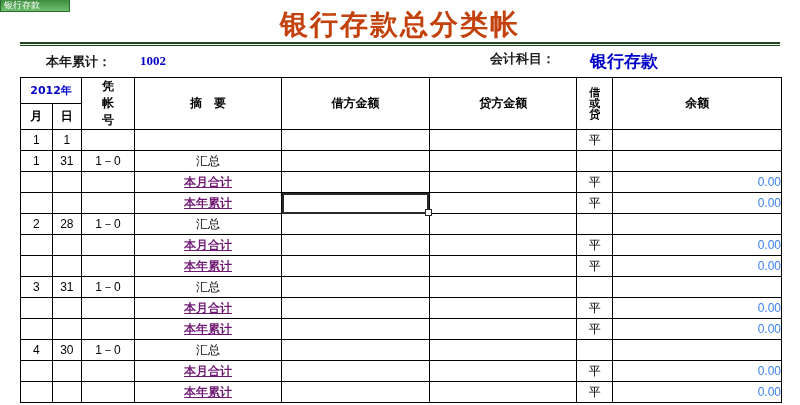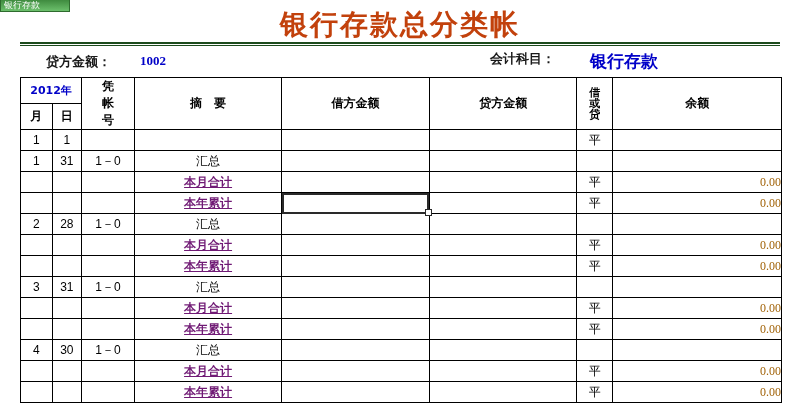--- a/index.html
+++ b/index.html
@@ -140,22 +140,21 @@
   td.c { text-align: center; }
   td.l { text-align: center; padding-left: 3px; }
   td.r { text-align: right; padding-right: 4px; }
 
   .red-text {
     color: #701a75;
     font-weight: bold;
     text-decoration: underline;
   }
   .red-amt {
-    color: #a16207;
-    font-family: Liberation Serif, serif;
+    color: #3b82f6;
   }
 
   
   tr.dashed td { border-top: 1px dashed #d05050; }
   tr.section-start td { border-top: 1px solid #000000; }
 
   
   td.selected {
     outline: 2px solid #2a2a2a;
     outline-offset: -2px;
@@ -177,21 +176,21 @@
 
 <div class="tab-strip">
   <div class="tab-label">银行存款</div>
 </div>
 
 <div class="doc-title">银行存款总分类帐</div>
 <div class="title-rule"></div>
 <div class="title-rule second"></div>
 
 <div class="hdr-row">
-  <span class="hdr-label" id="subject-code-label">贷方金额：</span>
+  <span class="hdr-label" id="subject-code-label">本年累计：</span>
   <span class="hdr-value" id="subject-code-value">1002</span>
   <span class="hdr-label" id="account-name-label">会计科目：</span>
   <span class="hdr-value" id="account-name-value">银行存款</span>
 </div>
 
 <table class="ledger">
   <colgroup>
     <col class="col-year">
       <col class="col-day">
       <col class="col-voucher">

